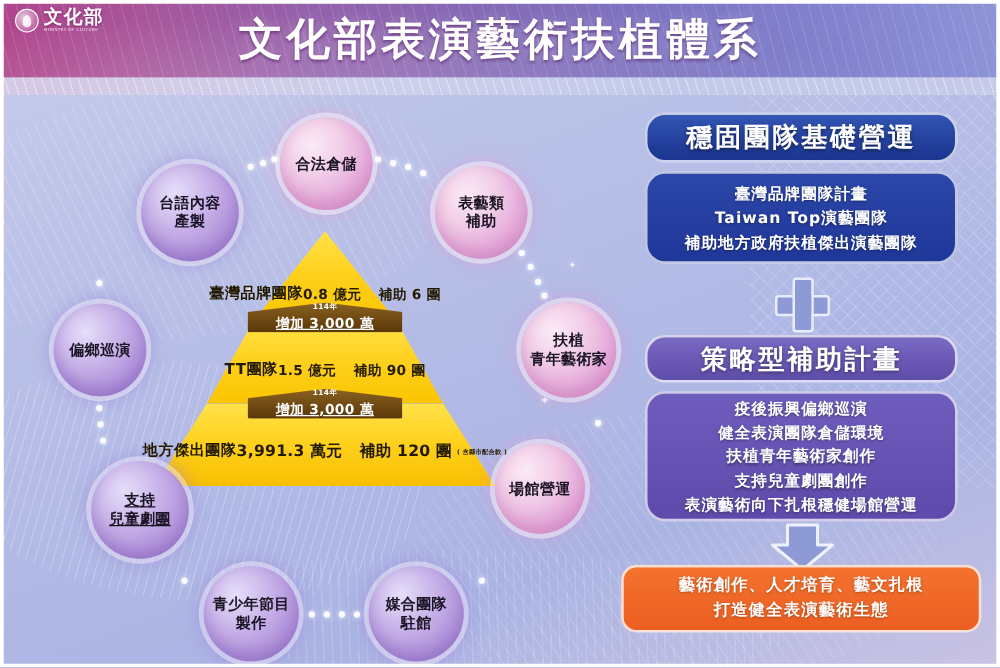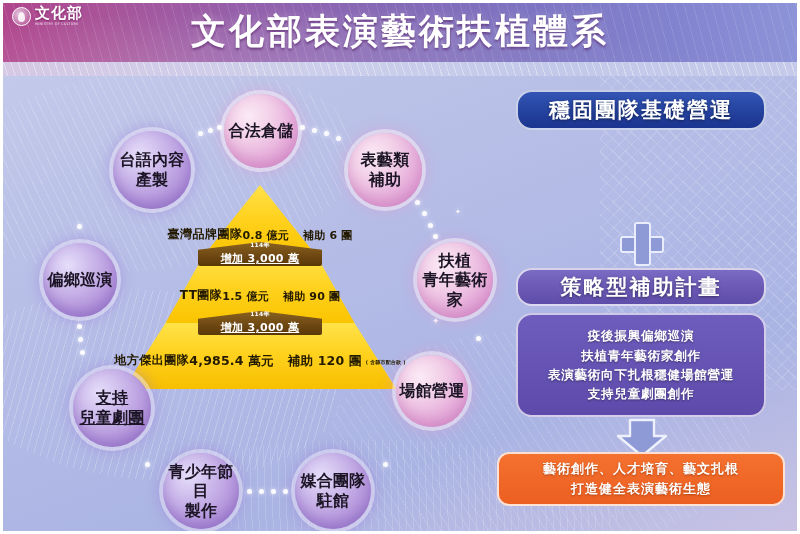--- a/index.html
+++ b/index.html
@@ -81,21 +81,21 @@
   .arrowband { position:absolute; left:50%; transform:translateX(-50%);
     z-index:6; display:flex; flex-direction:column; align-items:center;
     justify-content:center; color:#fff; }
   .arrowband .yr{ font-size:6px; font-weight:bold; letter-spacing:.3px;
     position:relative; top:-1px; }
   .arrowband .inc{ font-size:11px; font-weight:bold; letter-spacing:.3px;text-decoration:underline; }
 
   
   .bub { position:absolute; border-radius:50%;
     display:flex; align-items:center; justify-content:center; text-align:center;
-    font-size:16px; font-weight:bold; line-height:1.22; color:#1c1526;
+    font-size:12px; font-weight:bold; line-height:1.22; color:#1c1526;
     letter-spacing:.3px; }
   .bub.purple{
     background:radial-gradient(circle at 34% 30%, #e5defa 0%, #cbb7ea 34%, #b79ade 62%, #9f7ed0 100%);
     box-shadow:0 0 0 4px rgba(255,255,255,.42), 0 0 14px 4px rgba(150,120,215,.45),
                inset 0 -6px 12px rgba(110,70,170,.35);
   }
   .bub.pink{
     background:radial-gradient(circle at 34% 30%, #fbeaf6 0%, #f2cfe8 32%, #e6aedb 62%, #d98ece 100%);
     box-shadow:0 0 0 4px rgba(255,255,255,.45), 0 0 14px 4px rgba(225,150,210,.45),
                inset 0 -6px 12px rgba(180,90,160,.30);
@@ -216,21 +216,21 @@
       <div class="yr" style="z-index:2;">114年</div>
       <div class="inc" style="z-index:2;">增加 3,000 萬</div>
     </div>
 
     <div class="tier" style="top:138px;height:66px;">
       <div class="shape" style="clip-path:polygon(19.5% 0,80.5% 0,94% 100%,6% 100%);
                   background:linear-gradient(180deg,#ffe24a 0%,#ffd21f 45%,#f7bf00 100%);"></div>
       <div class="txt" style="padding-top:8px;">
         <div class="t-name">地方傑出團隊</div>
         <div class="t-val">
-          <span class="big">4,985.4 萬元</span>
+          <span class="big">3,991.3 萬元</span>
           <span style="display:inline-block;width:6px;"></span>
           <span class="big">補助 120 團</span>
           <span class="t-note">( 含縣市配合款 )</span>
         </div>
       </div>
     </div>
 
   </div>
 
   <div class="bub pink" style="left:224px;top:94px;width:74px;height:74px;">
@@ -293,34 +293,40 @@
     <div class="dot" style="left:271px;top:489px;width:5px;height:5px;"></div>
     <div class="dot" style="left:283px;top:489px;width:5px;height:5px;"></div>
 
     <div class="dot" style="left:145px;top:462px;width:5px;height:5px;"></div>
     <div class="dot" style="left:383px;top:462px;width:5px;height:5px;"></div>
     <div class="dot" style="left:476px;top:336px;width:5px;height:5px;"></div>
   </div>
 
   <div class="cap blue" style="left:516px;top:90px;width:250px;height:40px;">穩固團隊基礎營運</div>
 
+  <div class="body blue" style="left:516px;top:137px;width:250px;height:74px;">
+    <div>臺灣品牌團隊計畫</div>
+    <div>Taiwan Top演藝團隊</div>
+    <div>補助地方政府扶植傑出演藝團隊</div>
+  </div>
 
   <div class="plus">
     <i class="h"></i>
       <i class="v"></i>
       <i class="mask"></i>
   </div>
 
   <div class="cap violet" style="left:516px;top:268px;width:250px;height:38px;">策略型補助計畫</div>
 
   <div class="body violet" style="left:516px;top:313px;width:250px;height:104px;">
     <div>疫後振興偏鄉巡演</div>
+    <div>健全表演團隊倉儲環境</div>
     <div>扶植青年藝術家創作</div>
+    <div>支持兒童劇團創作</div>
     <div>表演藝術向下扎根穩健場館營運</div>
-    <div>支持兒童劇團創作</div>
   </div>
 
   <div class="darrow">
     <svg width="56" height="40" viewBox="0 0 56 40">
       <path d="M16 2 H40 V18 H52 L28 38 L4 18 H16 Z" fill="#8d9ad6" stroke="#eef0fc" stroke-width="2.4" stroke-linejoin="round"></path>
     </svg>
   </div>
 
   <div class="orange">
     <div>藝術創作、人才培育、藝文扎根</div>

